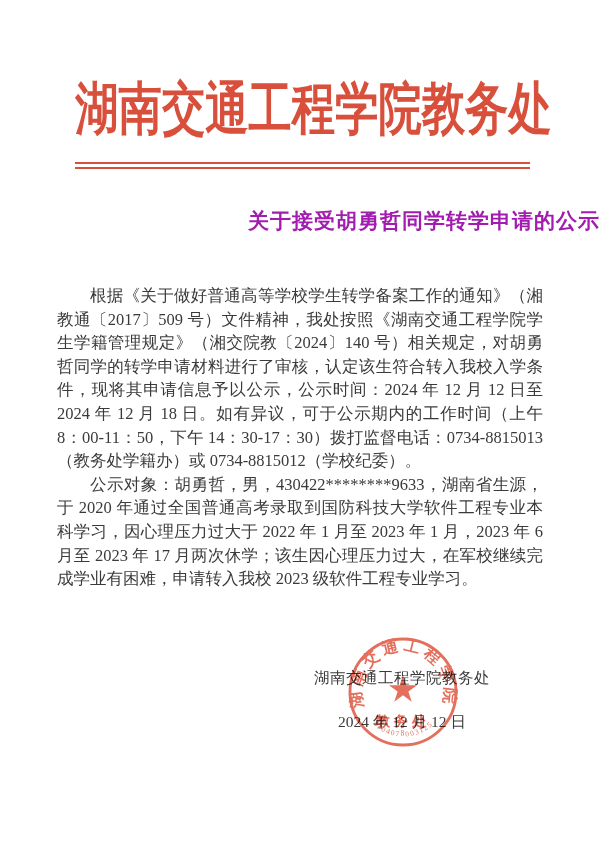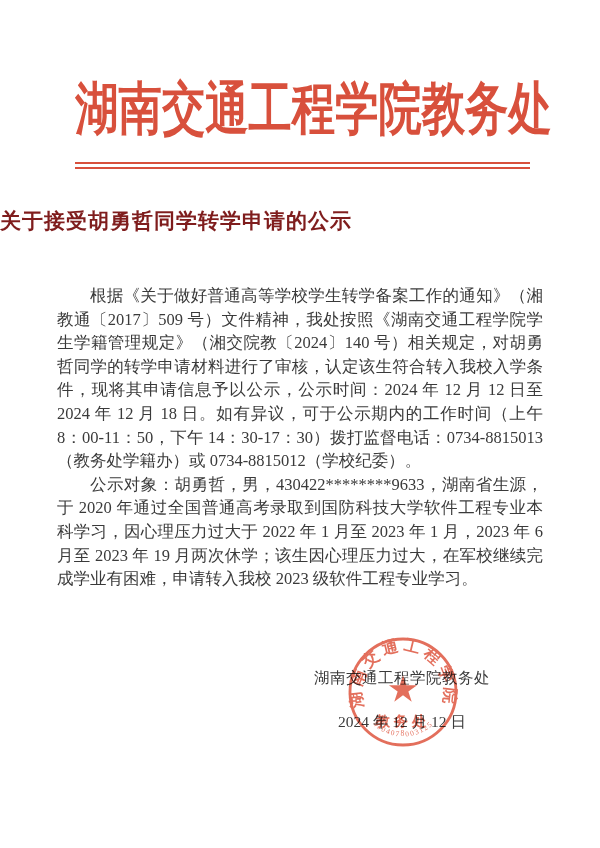--- a/index.html
+++ b/index.html
@@ -44,24 +44,24 @@
     border-top: 2px solid #d8503c;
     border-bottom: 2px solid #d8503c;
   }
 
   
   .doc-title {
     position: absolute;
     top: 207px;
     left: 0;
     width: 600px;
-    text-align: left;
+    text-align: right;
     font-size: 21px;
     font-weight: bold;
-    color: #7f1d1d;
+    color: #a21caf;
     letter-spacing: 1px;
   }
 
   
   .body-text {
     position: absolute;
     top: 284px;
     left: 57px;
     width: 486px;
     font-size: 16.5px;
@@ -114,21 +114,21 @@
 
   <div class="letterhead">
     <span class="inner">湖南交通工程学院教务处</span>
   </div>
   <div class="letterhead-divider"></div>
 
   <div class="doc-title">关于接受胡勇哲同学转学申请的公示</div>
 
   <div class="body-text">
     <p>根据《关于做好普通高等学校学生转学备案工作的通知》（湘教通〔2017〕509 号）文件精神，我处按照《湖南交通工程学院学生学籍管理规定》（湘交院教〔2024〕140 号）相关规定，对胡勇哲同学的转学申请材料进行了审核，认定该生符合转入我校入学条件，现将其申请信息予以公示，公示时间：2024 年 12 月 12 日至 2024 年 12 月 18 日。如有异议，可于公示期内的工作时间（上午 8：00-11：50，下午 14：30-17：30）拨打监督电话：0734-8815013（教务处学籍办）或 0734-8815012（学校纪委）。</p>
-    <p>公示对象：胡勇哲，男，430422********9633，湖南省生源，于 2020 年通过全国普通高考录取到国防科技大学软件工程专业本科学习，因心理压力过大于 2022 年 1 月至 2023 年 1 月，2023 年 6 月至 2023 年 19 月两次休学；该生因心理压力过大，在军校继续完成学业有困难，申请转入我校 2023 级软件工程专业学习。</p>
+    <p>公示对象：胡勇哲，男，430422********9633，湖南省生源，于 2020 年通过全国普通高考录取到国防科技大学软件工程专业本科学习，因心理压力过大于 2022 年 1 月至 2023 年 1 月，2023 年 6 月至 2023 年 17 月两次休学；该生因心理压力过大，在军校继续完成学业有困难，申请转入我校 2023 级软件工程专业学习。</p>
   </div>
 
   <div class="signature">
     <div class="org">湖南交通工程学院教务处</div>
     <div class="date">2024 年 12 月 12 日</div>
   </div>
 
   <svg class="seal" viewBox="0 0 200 200">
     <circle cx="100" cy="100" r="93" fill="none" stroke="#dd4f38" stroke-width="5"></circle>
     <defs>

